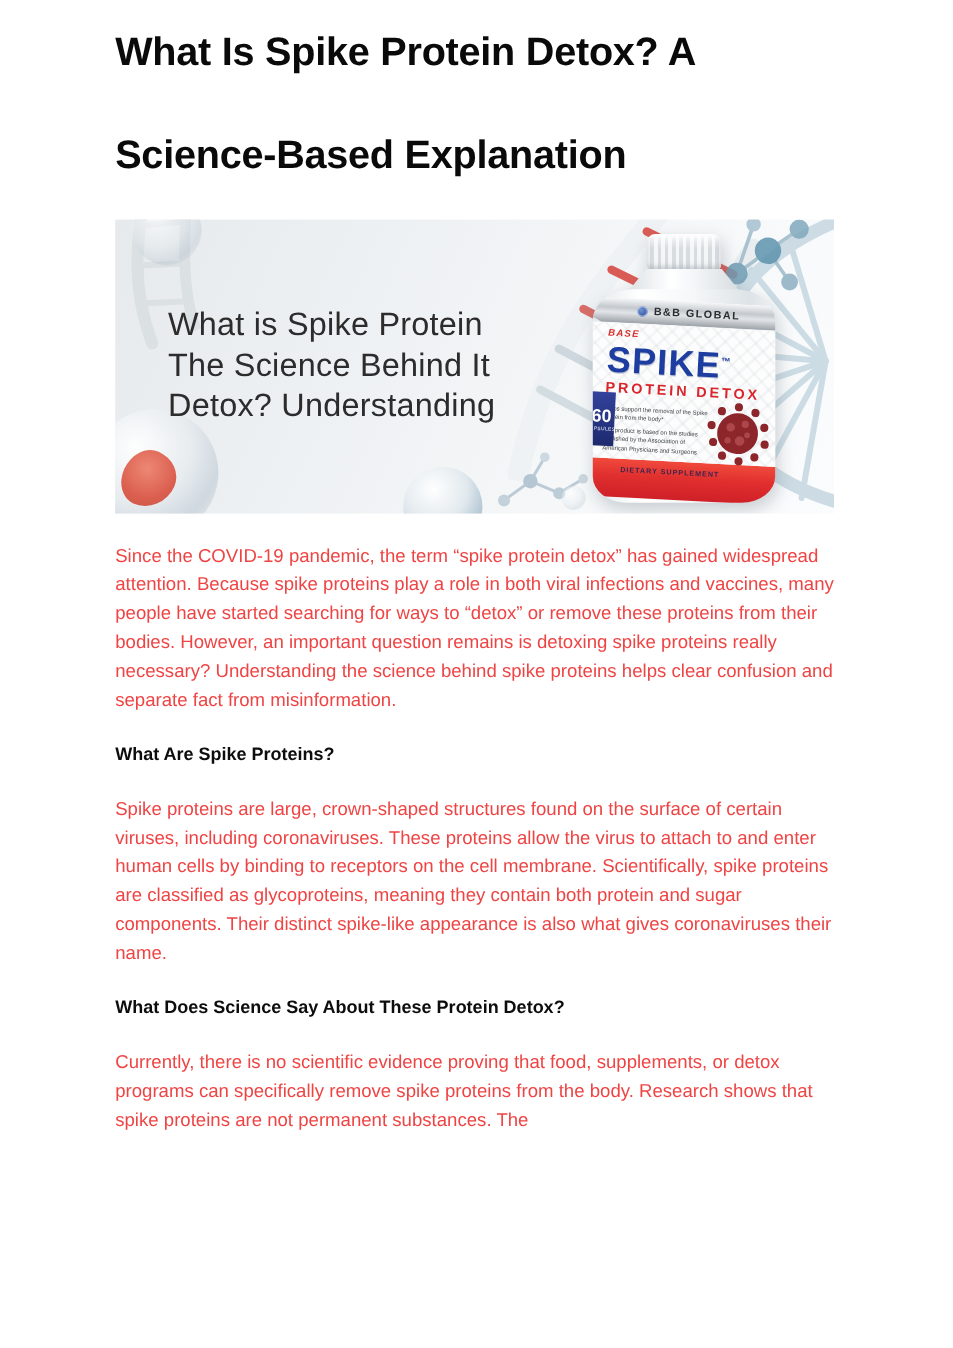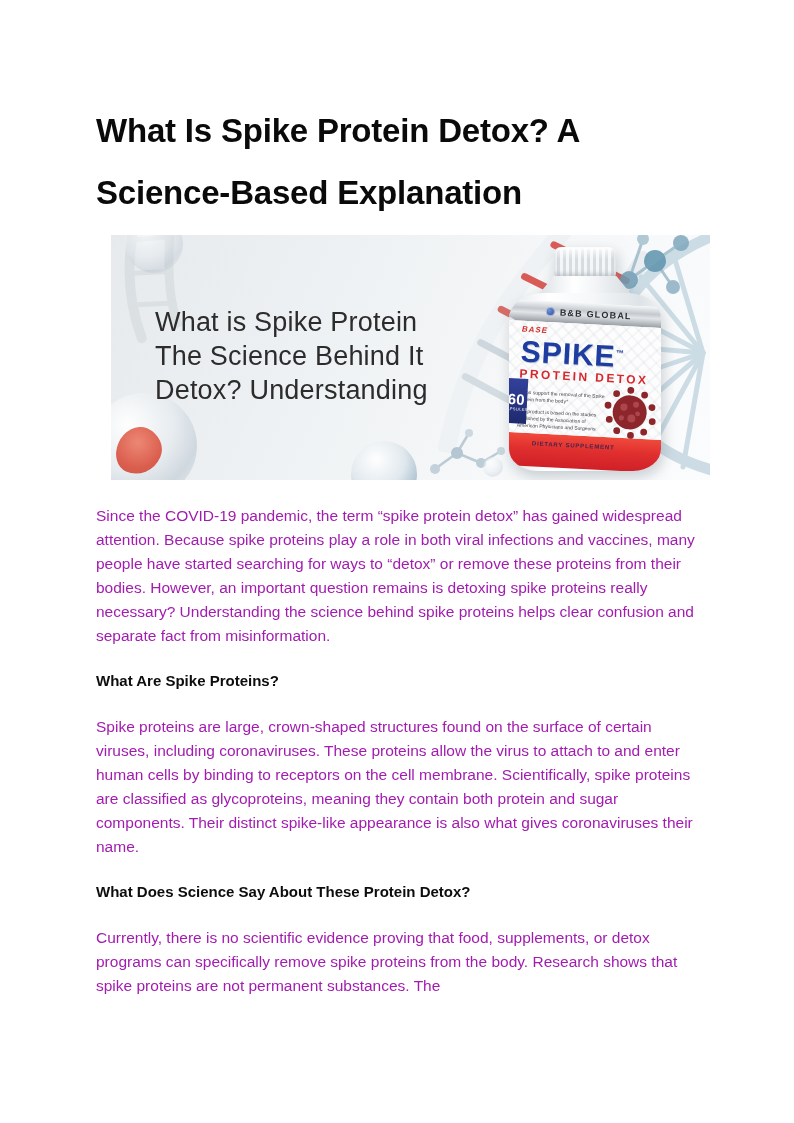--- a/index.html
+++ b/index.html
@@ -9,40 +9,38 @@
     font-family: "Liberation Sans", sans-serif;
     position: relative; overflow: hidden;
   }
   .page {
     width: 794px; height: 1123px;
     padding: 0 96px;
     background: #ffffff;
   }
   
   .article-title {
-    padding-top: 100px;
     font-size: 33px;
-    line-height: 62px;
+    line-height: 86px;
     font-weight: 700;
     color: #0a0a0a;
     letter-spacing: -0.2px;
   }
   .hero {
     position: relative;
     width: 599px; height: 245px;
     margin-top: 11px;
     overflow: hidden;
     background: linear-gradient(115deg, #e7eaec 0%, #eef1f3 35%, #f6f8f9 70%, #fbfcfd 100%);
-    margin-left: 15px;
   }
   .intro-paragraph { margin-top: 24px; }
   p.body-text {
     font-size: 15.5px;
     line-height: 24px;
-    color: #a21caf;
+    color: #ef4444;
   }
   h2.section-heading {
     margin: 21px 0 22px 0;
     font-size: 15px;
     line-height: 24px;
     font-weight: 700;
     color: #0d0d0d;
   }
   
   .art { position: absolute; }

